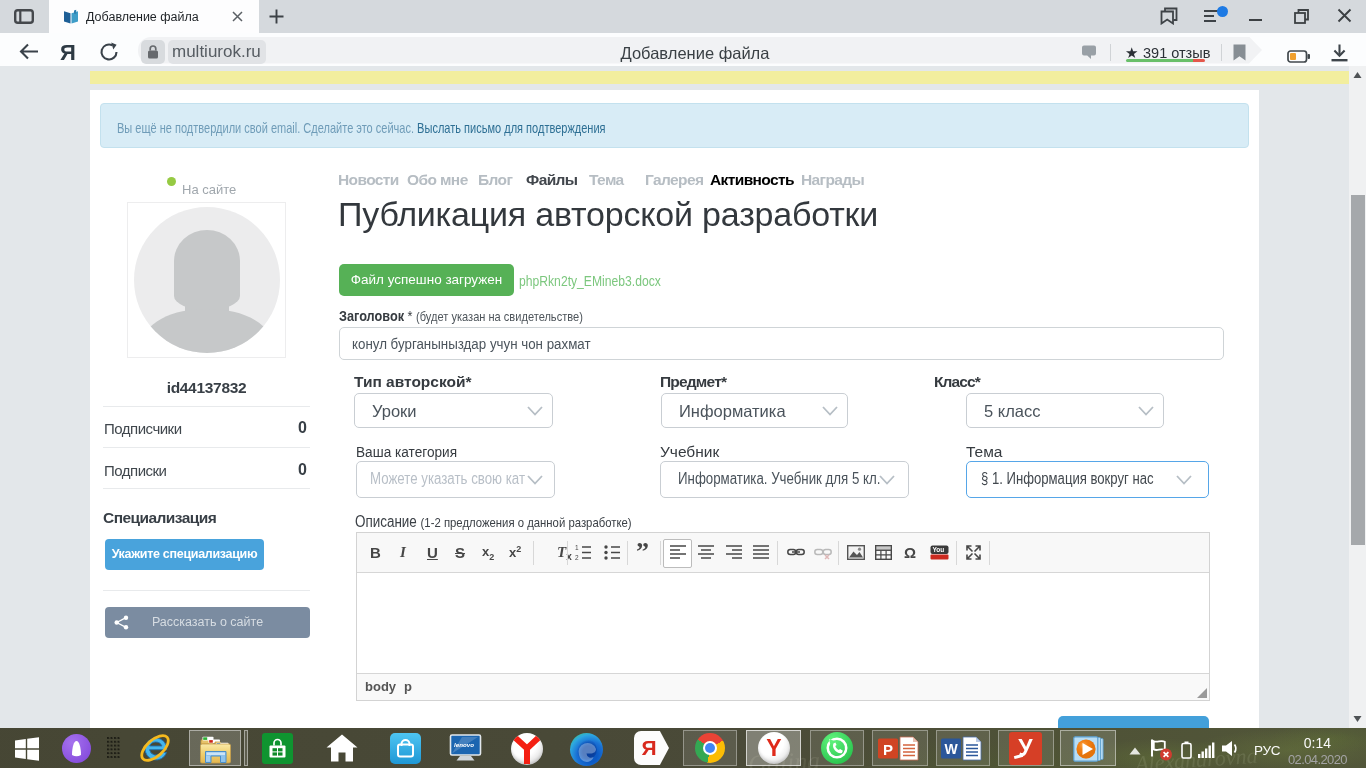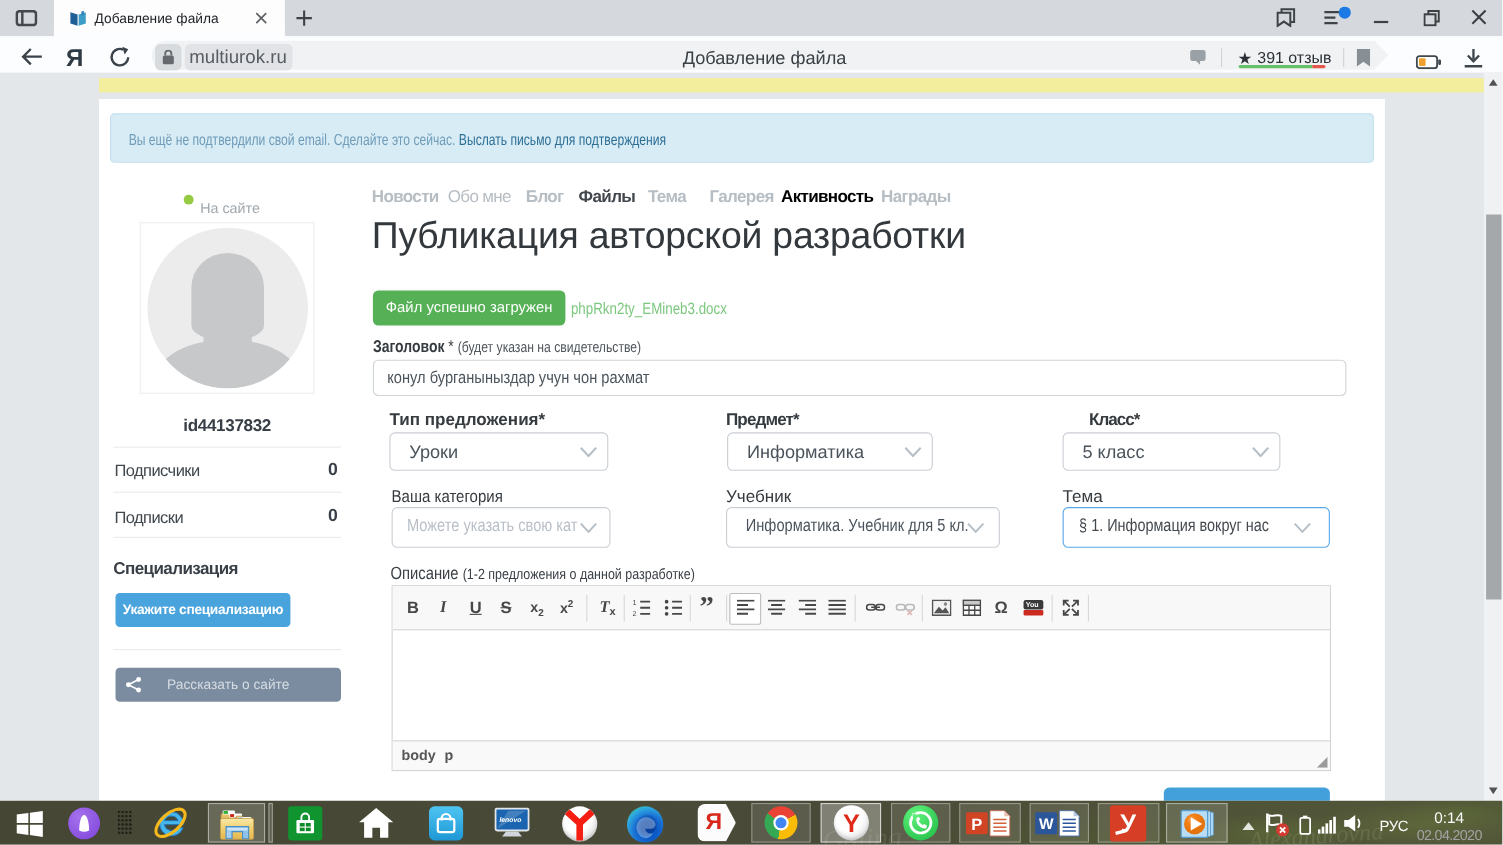--- a/index.html
+++ b/index.html
@@ -143,40 +143,40 @@
   <div class="ab" style="left:105px;top:607px;width:205px;height:31px;background:#7b8ca1;border-radius:4px;"></div>
   <svg class="ab" style="left:114px;top:615px" width="15" height="15" viewBox="0 0 15 15">
     <circle cx="12" cy="2.7" r="2.2" fill="#fff"></circle>
       <circle cx="2.7" cy="7.5" r="2.2" fill="#fff"></circle>
       <circle cx="12" cy="12.3" r="2.2" fill="#fff"></circle>
     <path d="M2.7 7.5 L12 2.7 M2.7 7.5 L12 12.3" stroke="#fff" stroke-width="1.4"></path>
   </svg>
   <div class="ab" style="left:105px;top:607px;width:205px;text-align:center;font-size:12.5px;color:#d6dce2;line-height:31px;">Рассказать о сайте</div>
 
   <div class="ab" style="left:338px;top:171px;font-size:15.5px;letter-spacing:-0.6px;font-weight:bold;color:#b6bdc3;">Новости</div>
-  <div class="ab" style="left:407px;top:171px;font-size:15.5px;letter-spacing:-0.6px;font-weight:normal;color:#b6bdc3;">Обо мне</div>
+  <div class="ab" style="left:407px;top:171px;font-size:15.5px;letter-spacing:-0.6px;font-weight:bold;color:#b6bdc3;">Обо мне</div>
   <div class="ab" style="left:478px;top:171px;font-size:15.5px;letter-spacing:-0.6px;font-weight:bold;color:#b6bdc3;">Блог</div>
   <div class="ab" style="left:526px;top:171px;font-size:15.5px;letter-spacing:-0.6px;font-weight:bold;color:#42474d;">Файлы</div>
   <div class="ab" style="left:589px;top:171px;font-size:15.5px;letter-spacing:-0.6px;font-weight:bold;color:#b6bdc3;">Тема</div>
   <div class="ab" style="left:645px;top:171px;font-size:15.5px;letter-spacing:-0.6px;font-weight:bold;color:#b6bdc3;">Галерея</div>
   <div class="ab" style="left:710px;top:171px;font-size:15.5px;letter-spacing:-0.6px;font-weight:bold;color:#000000;">Активность</div>
   <div class="ab" style="left:801px;top:171px;font-size:15.5px;letter-spacing:-0.6px;font-weight:bold;color:#b6bdc3;">Награды</div>
 
   <div class="ab" style="left:339px;top:264px;width:175px;height:32px;background:#56b156;border-radius:5px;color:#fff;font-size:13.5px;text-align:center;line-height:32px;">Файл успешно загружен</div>
 
   <div class="ab" style="left:338px;top:195px;font-size:34px;letter-spacing:-0.2px;color:#33383d;">Публикация авторской разработки</div>
   <div class="ab" style="left:519px;top:272px;font-size:15px;color:#7cc77e;transform:scaleX(0.81);transform-origin:0 0;">phpRkn2ty_EMineb3.docx</div>
 
   <div class="ab" style="left:339px;top:307px;font-size:15.5px;color:#363b40;transform:scaleX(0.82);transform-origin:0 0;white-space:nowrap;"><b>Заголовок</b> * <span style="font-size:13.5px;color:#4e555b;">(будет указан на свидетельстве)</span></div>
   <div class="ab" style="left:339px;top:327px;width:885px;height:33px;border:1px solid #cfd4d7;border-radius:5px;background:#fff;"></div>
   <div class="ab" style="left:352px;top:335px;font-size:15.5px;color:#4b545c;transform:scaleX(0.86);transform-origin:0 0;white-space:nowrap;">конул бурганыныздар учун чон рахмат</div>
 
-  <div class="ab" style="left:354px;top:373px;font-size:15.5px;font-weight:bold;color:#363b40;">Тип предложения*</div>
+  <div class="ab" style="left:354px;top:373px;font-size:15.5px;font-weight:bold;color:#363b40;">Тип авторской*</div>
   <div class="ab" style="left:660px;top:373px;font-size:15.5px;letter-spacing:-0.8px;font-weight:bold;color:#363b40;">Предмет*</div>
-  <div class="ab" style="left:990px;top:373px;font-size:15.5px;letter-spacing:-0.9px;font-weight:bold;color:#363b40;">Класс*</div>
+  <div class="ab" style="left:934px;top:373px;font-size:15.5px;letter-spacing:-0.9px;font-weight:bold;color:#363b40;">Класс*</div>
   <div class="ab sel" style="left:354px;top:393px;width:199px;height:35px;border:1px solid #c9ced3;border-radius:5px;background:#fff;"></div>
   <div class="ab" style="left:372px;top:402px;font-size:16.5px;color:#4a535b;">Уроки</div>
   <svg class="ab" style="left:527px;top:406px" width="16" height="10" viewBox="0 0 16 10">
       <path d="M1 1 L8 8.5 L15 1" fill="none" stroke="#b6bec5" stroke-width="1.8"></path>
     </svg>
   <div class="ab sel" style="left:661px;top:393px;width:187px;height:35px;border:1px solid #c9ced3;border-radius:5px;background:#fff;"></div>
   <div class="ab" style="left:679px;top:402px;font-size:16.5px;color:#4a535b;">Информатика</div>
   <svg class="ab" style="left:822px;top:406px" width="16" height="10" viewBox="0 0 16 10">
       <path d="M1 1 L8 8.5 L15 1" fill="none" stroke="#b6bec5" stroke-width="1.8"></path>
     </svg>
@@ -216,21 +216,21 @@
       </svg>
 
     <div class="ab" style="left:306px;top:6px;width:29px;height:29px;background:#fff;border:1px solid #bcbcbc;border-radius:2px;"></div>
     <div class="ab tbt" style="left:13px;top:11px;font-weight:bold;">B</div>
     <div class="ab tbt" style="left:43px;top:11px;font-family:'Liberation Serif',serif;font-style:italic;font-weight:bold;">I</div>
     <div class="ab tbt" style="left:70px;top:11px;font-weight:bold;text-decoration:underline;">U</div>
     <div class="ab tbt" style="left:98px;top:11px;font-weight:bold;text-decoration:line-through;">S</div>
     <div class="ab tbt" style="left:125px;top:11px;font-weight:bold;font-size:13px;">x<sub style="font-size:9px;">2</sub></div>
     <div class="ab tbt" style="left:152px;top:11px;font-weight:bold;font-size:13px;">x<sup style="font-size:9px;">2</sup></div>
     <div class="ab sep" style="left:176px;"></div>
-    <div class="ab tbt" style="left:188px;top:11px;font-family:'Liberation Serif',serif;font-style:italic;font-weight:bold;">T<span style="font-size:10px;font-family:'Liberation Sans';font-style:normal;vertical-align:-3px;">x</span></div>
+    <div class="ab tbt" style="left:200px;top:11px;font-family:'Liberation Serif',serif;font-style:italic;font-weight:bold;">T<span style="font-size:10px;font-family:'Liberation Sans';font-style:normal;vertical-align:-3px;">x</span></div>
     <div class="ab sep" style="left:210px;"></div>
     <svg class="ab" style="left:218px;top:11px" width="17" height="17" viewBox="0 0 17 17">
       <path d="M7 3 H16 M7 8.5 H16 M7 14 H16" stroke="#474747" stroke-width="1.6"></path>
       <text x="0" y="6" font-size="6.5" font-family="Liberation Sans" fill="#474747">1</text>
       <text x="0" y="16" font-size="6.5" font-family="Liberation Sans" fill="#474747">2</text>
     </svg>
     <svg class="ab" style="left:247px;top:11px" width="17" height="17" viewBox="0 0 17 17">
       <path d="M7 3 H16 M7 8.5 H16 M7 14 H16" stroke="#474747" stroke-width="1.6"></path>
       <circle cx="2" cy="3" r="1.7" fill="#474747"></circle>
         <circle cx="2" cy="8.5" r="1.7" fill="#474747"></circle>

